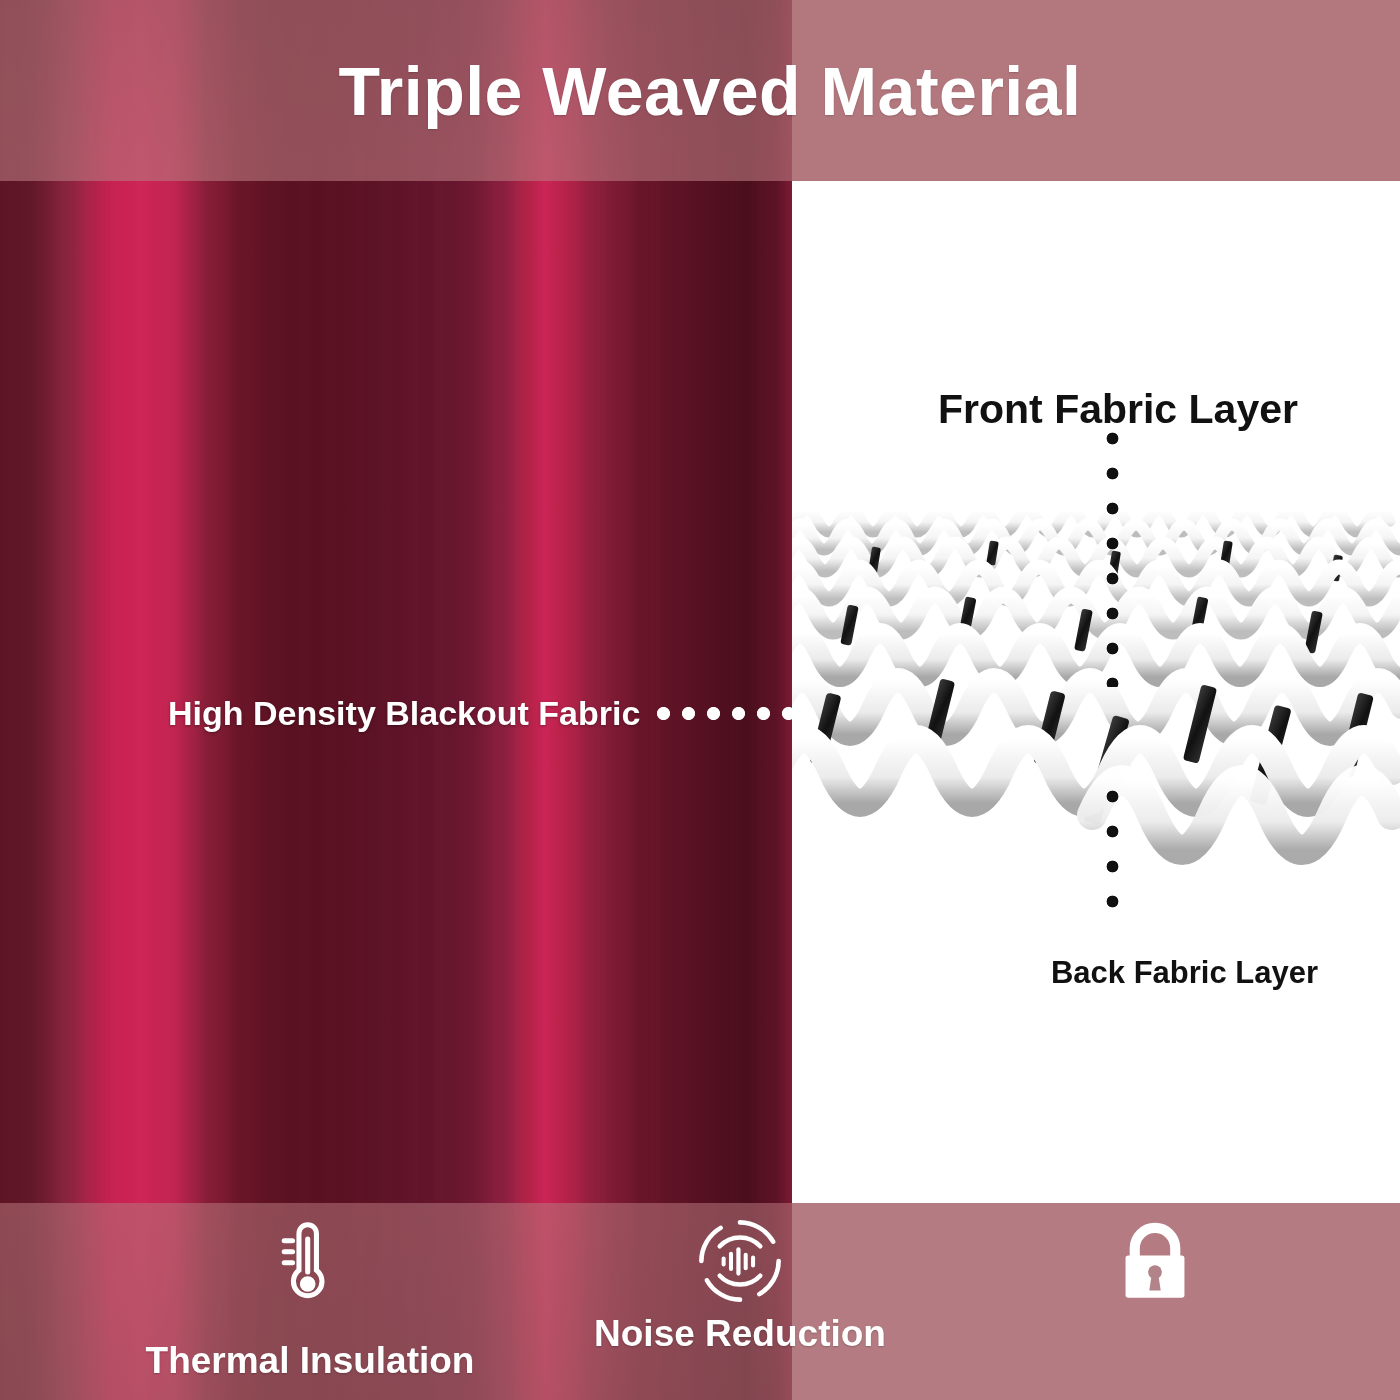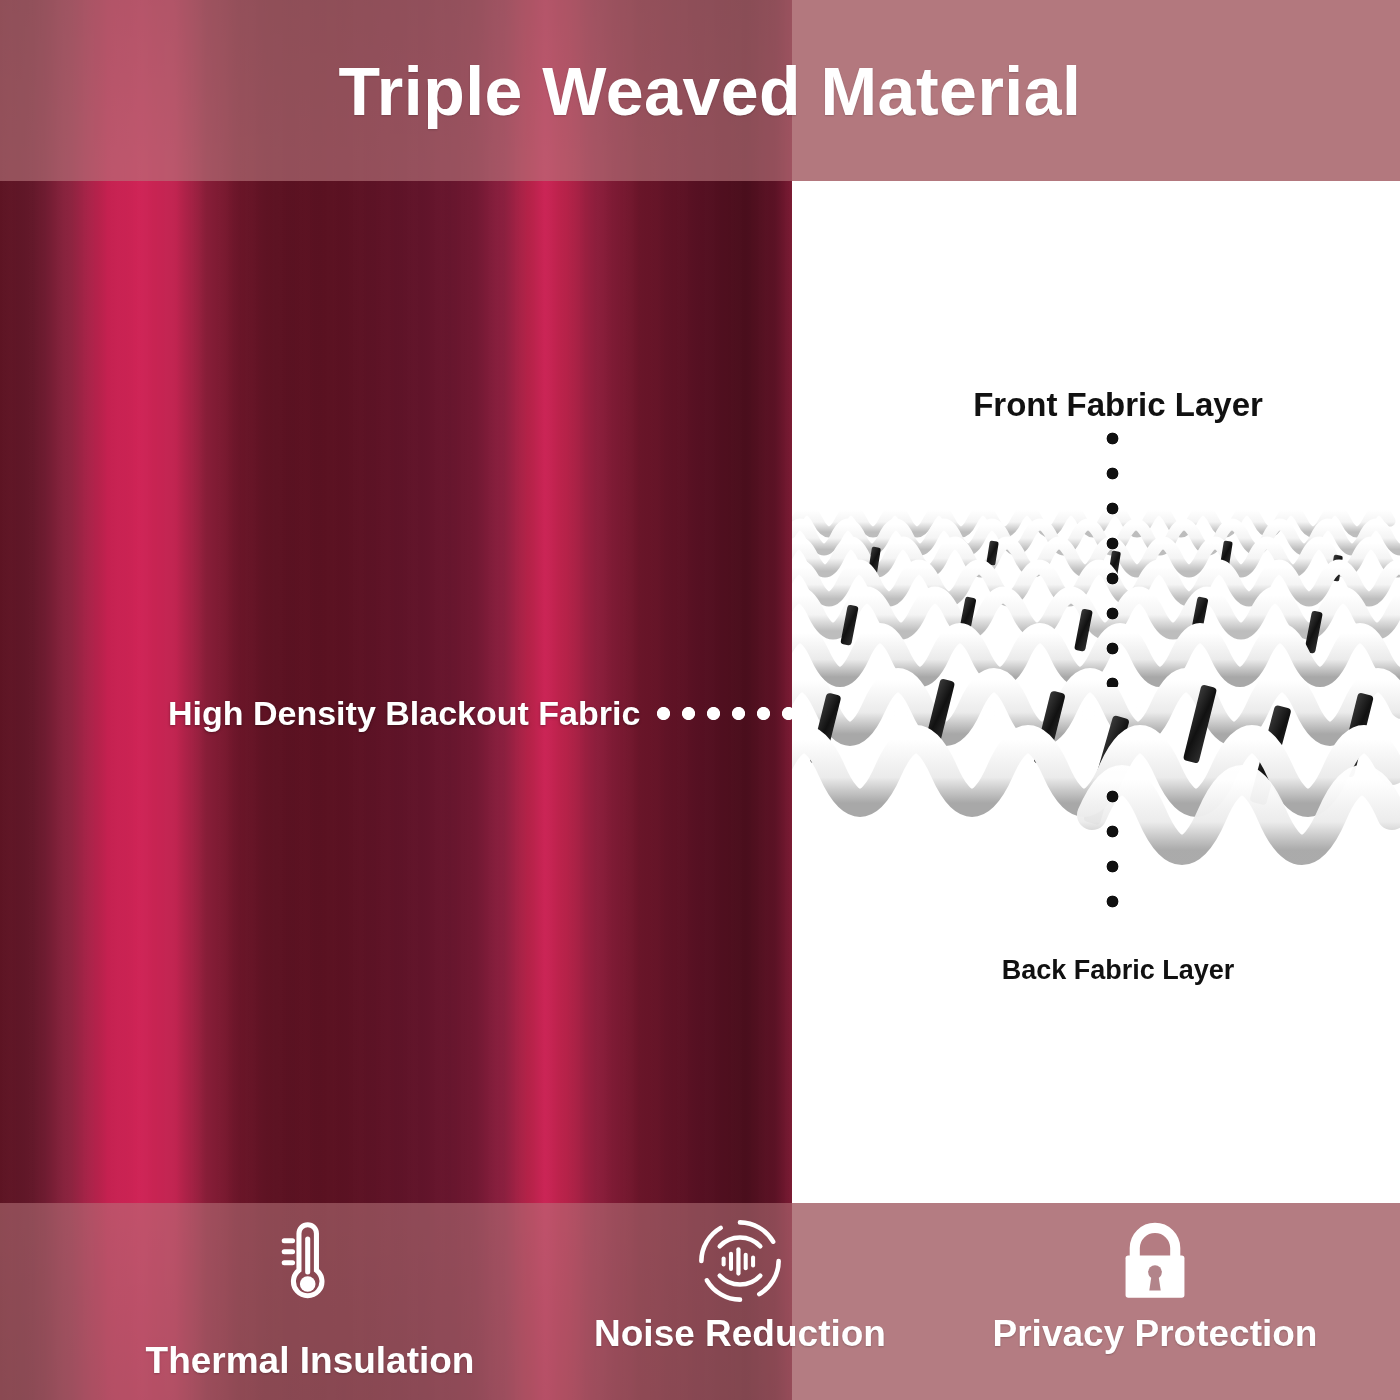--- a/index.html
+++ b/index.html
@@ -88,25 +88,25 @@
   #feat-thermal{left:84px;width:452px;gap:27px;}
   #feat-noise{left:520px;width:440px;}
   #feat-privacy{left:925px;width:460px;}
 
   
   #weave{position:absolute;left:792px;top:455px;width:608px;height:420px;}
 
   
   #label-front{
     position:absolute;left:918px;top:386px;width:400px;
-    text-align:center;color:#111111;font-size:33px;font-weight:bold;white-space:nowrap;
+    text-align:center;color:#111111;font-size:41px;font-weight:bold;white-space:nowrap;
   }
   #label-back{
     position:absolute;left:918px;top:955px;width:400px;
-    text-align:center;color:#111111;font-size:27px;font-weight:bold;white-space:nowrap;
+    text-align:right;color:#111111;font-size:31px;font-weight:bold;white-space:nowrap;
   }
   #label-hd{
     position:absolute;left:168px;top:694px;color:#ffffff;font-size:34px;font-weight:bold;
     white-space:nowrap;text-shadow:0 1px 3px rgba(0,0,0,0.35);
   }
 
   .dotline-v{
     position:absolute;left:1106px;width:13px;
     background-image:radial-gradient(circle at 6.5px 6.5px, #101010 5.6px, rgba(0,0,0,0) 6.2px);
     background-size:13px 35px;background-repeat:repeat-y;
@@ -275,16 +275,15 @@
 
   <div class="feature" id="feat-privacy">
     <svg class="ficon" viewBox="0 0 100 100">
       <path d="M28 46 v-10 a22 22 0 0 1 44 0 v10" fill="none" stroke="#ffffff" stroke-width="11" stroke-linecap="butt"></path>
       <rect x="18" y="44" width="64" height="46" rx="3" fill="#ffffff"></rect>
       <g fill="#b2848a">
         <circle cx="50" cy="62" r="7.5"></circle>
         <path d="M46.2 66 h7.6 l2.4 16 h-12.4 z"></path>
       </g>
     </svg>
-    <div class="flabel">Privacy Protection</div>
   </div>
 
 </div>
 
 </body></html>

